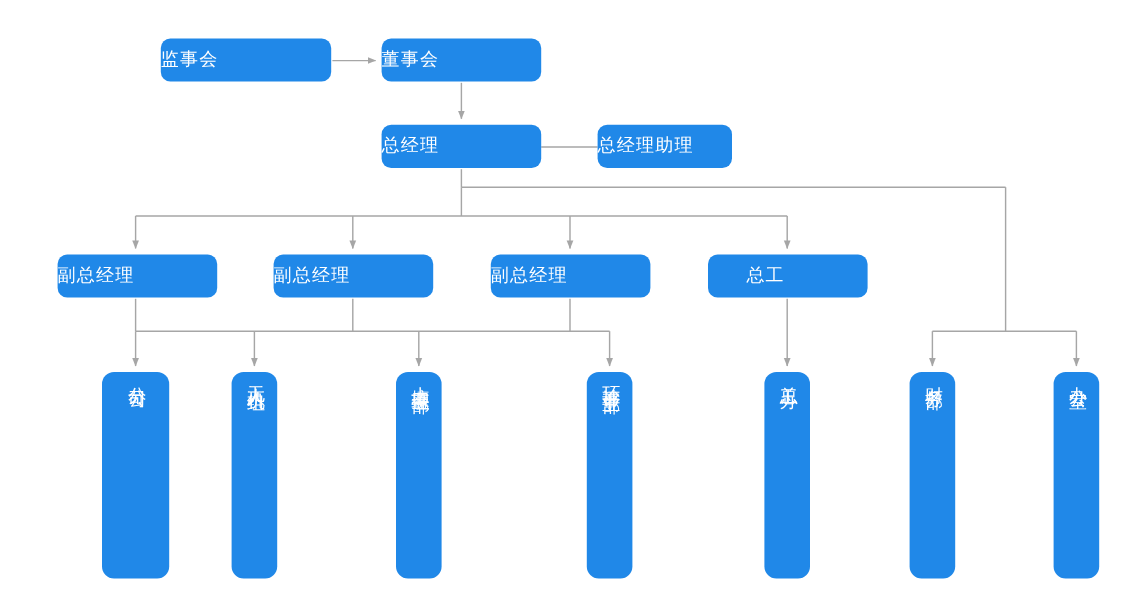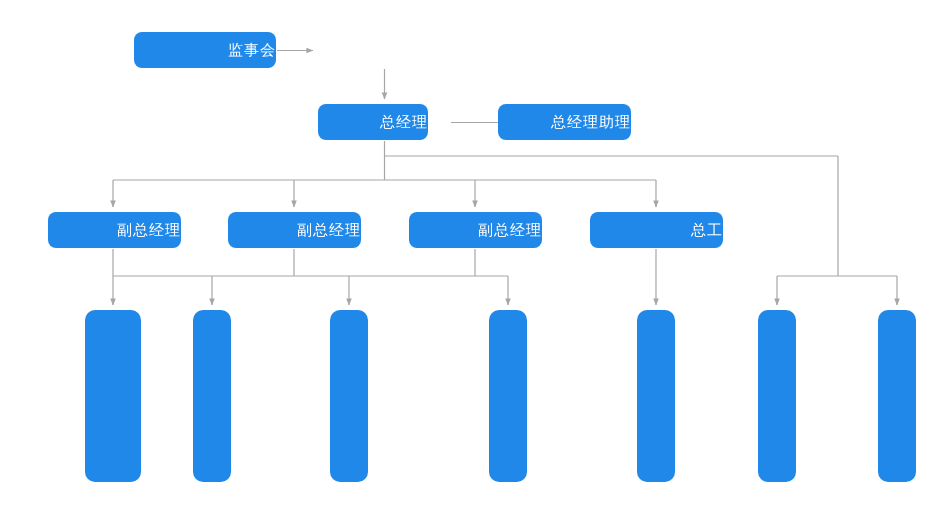--- a/index.html
+++ b/index.html
@@ -26,21 +26,21 @@
     height: 508px;
     pointer-events: none;
   }
   .node {
     position: absolute;
     background: #2088e8;
     border-radius: 8px;
     color: #ffffff;
     display: flex;
     align-items: center;
-    justify-content: flex-end;
+    justify-content: flex-start;
     box-sizing: border-box;
     font-size: 15px;
     letter-spacing: 1px;
     line-height: 1.25;
     z-index: 2;
   }
   .node.horizontal {
     height: 36px;
   }
   .node.vertical {
@@ -102,25 +102,28 @@
 
       <line x1="777" y1="276" x2="897" y2="276"></line>
       <line x1="777" y1="276" x2="777" y2="305" marker-end="url(#arrowhead)"></line>
       <line x1="897" y1="276" x2="897" y2="305" marker-end="url(#arrowhead)"></line>
     </g>
   </svg>
 
   <div class="node horizontal" style="left:134px; top:32px; width:142px;">
     <span class="node-label">监事会</span>
   </div>
+  <div class="node horizontal" style="left:318px; top:32px; width:133px;">
+    <span class="node-label">董事会</span>
+  </div>
 
-  <div class="node horizontal" style="left:318px; top:104px; width:110px;">
+  <div class="node horizontal" style="left:318px; top:104px; width:133px;">
     <span class="node-label">总经理</span>
   </div>
-  <div class="node horizontal" style="left:498px; top:104px; width:133px;">
+  <div class="node horizontal" style="left:498px; top:104px; width:112px;">
     <span class="node-label">总经理助理</span>
   </div>
 
   <div class="node horizontal" style="left:48px; top:212px; width:133px;">
     <span class="node-label">副总经理</span>
   </div>
   <div class="node horizontal" style="left:228px; top:212px; width:133px;">
     <span class="node-label">副总经理</span>
   </div>
   <div class="node horizontal" style="left:409px; top:212px; width:133px;">

